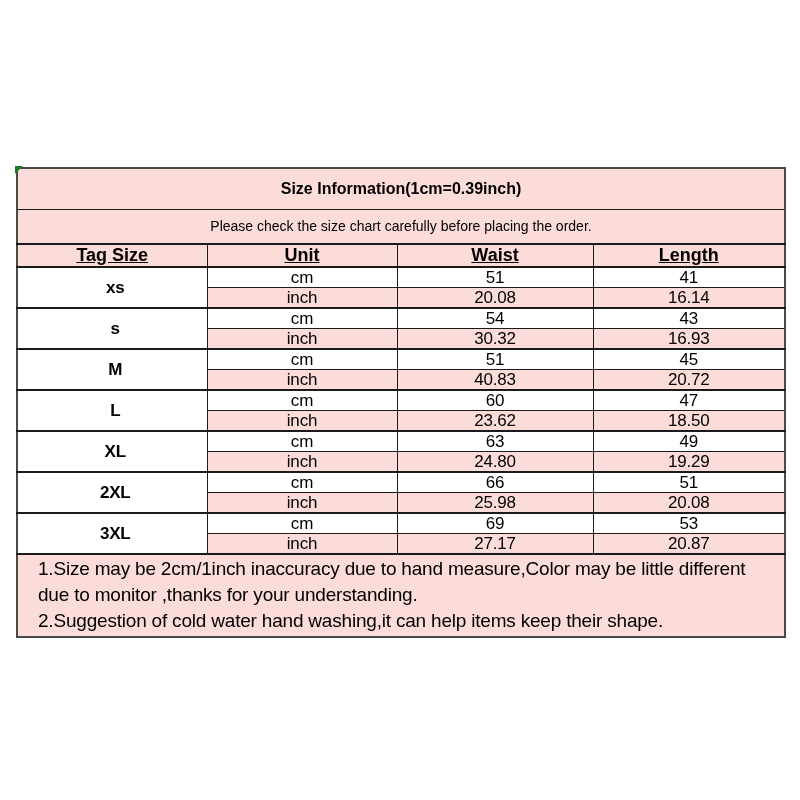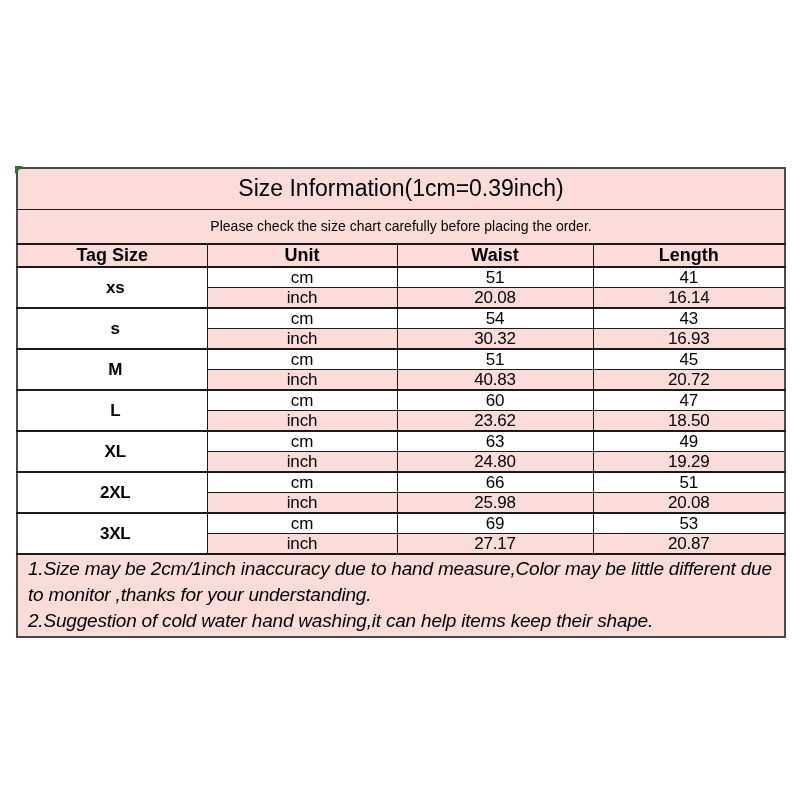--- a/index.html
+++ b/index.html
@@ -41,34 +41,35 @@
     border:1px solid var(--border-inner);
     text-align:center;
     vertical-align:middle;
     padding:0;
     overflow:hidden;
     white-space:nowrap;
   }
   tr.title-row td{
     background:var(--pink);
     height:41px;
-    font-weight:normal;
-    font-size:23px;
+    font-weight:bold;
+    font-size:16px;
   }
   tr.subtitle-row td{
     background:var(--pink);
     height:35px;
     font-size:14px;
   }
   tr.header-row td{
     background:var(--pink);
     height:22px;
     font-weight:bold;
     font-size:18px;
     border-top:2px solid var(--border-inner);
+    text-decoration:underline;
   }
   tr.cm-row td, tr.inch-row td{
     height:20px;
     font-size:17px;
     line-height:19px;
     letter-spacing:-0.2px;
   }
   tr.cm-row td{background:var(--white-row);}
   tr.inch-row td{background:var(--pink);}
   td.tag-cell{
@@ -77,24 +78,23 @@
     font-size:19px;
     letter-spacing:0;
     padding-left:6px;
   }
   tr.group-start td{border-top:2px solid var(--border-inner);}
   tr.notes-row td{
     background:var(--pink);
     border-top:2px solid var(--border-inner);
     text-align:left;
     white-space:normal;
-    padding:1px 4px 2px 10px;
+    padding:1px 4px 2px 20px;
     height:79px;
     vertical-align:top;
-    font-style:italic;
   }
   tr.notes-row p{
     margin:0;
     font-size:19px;
     line-height:26px;
     letter-spacing:-0.2px;
   }
 </style>
 </head>
 <body>

